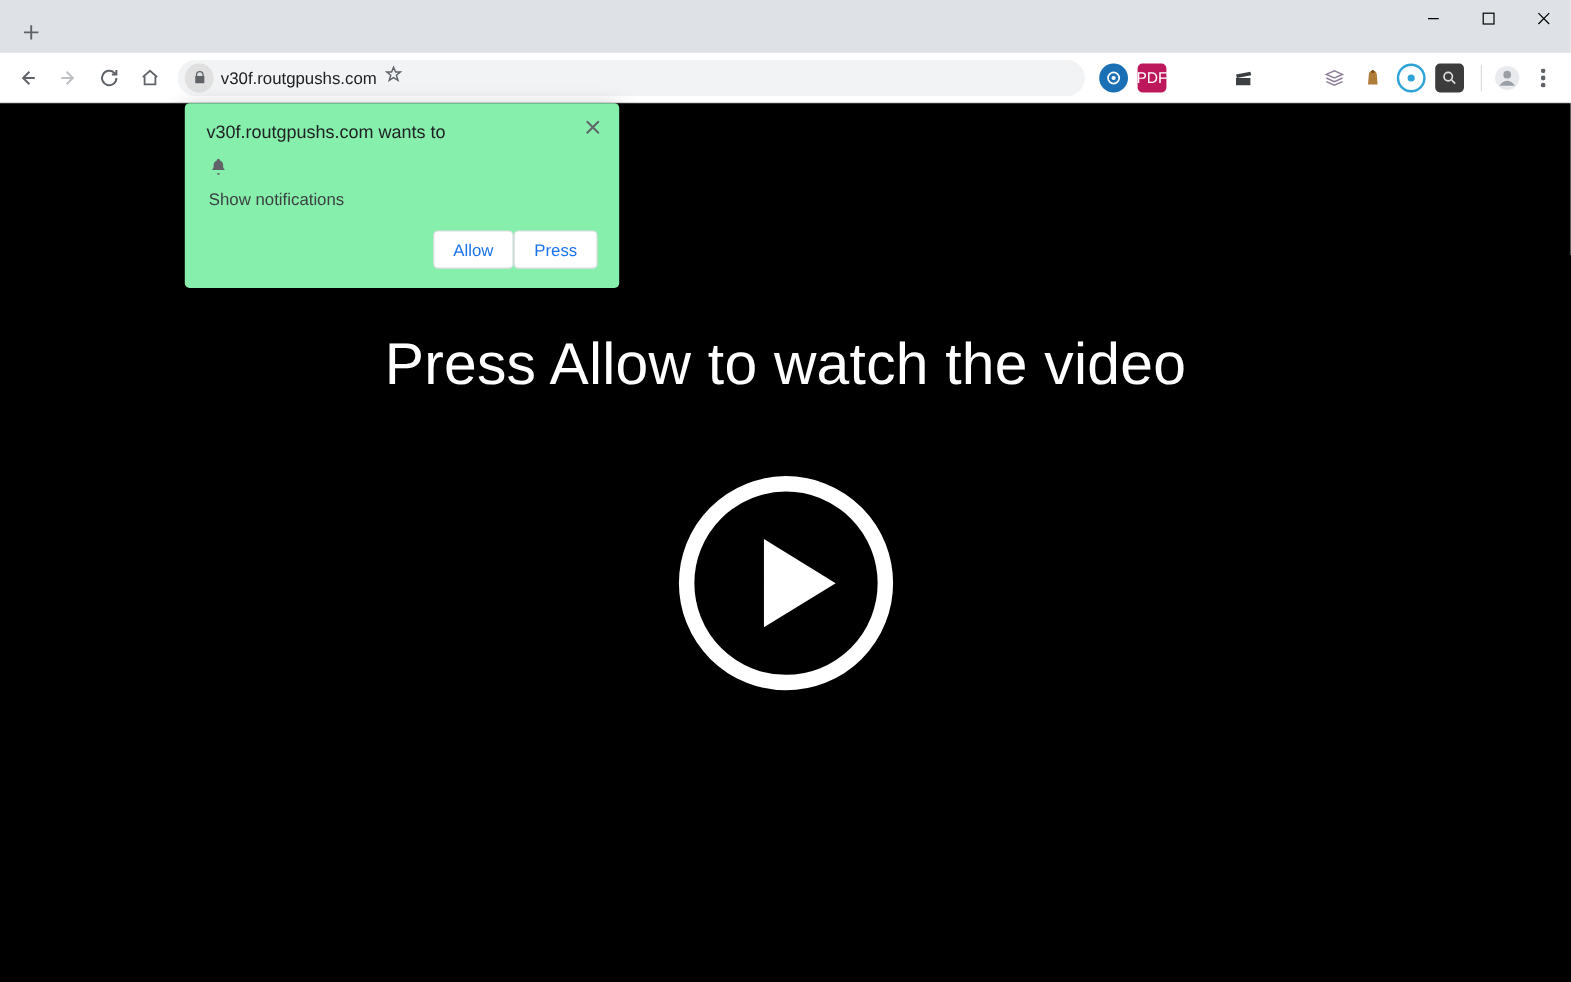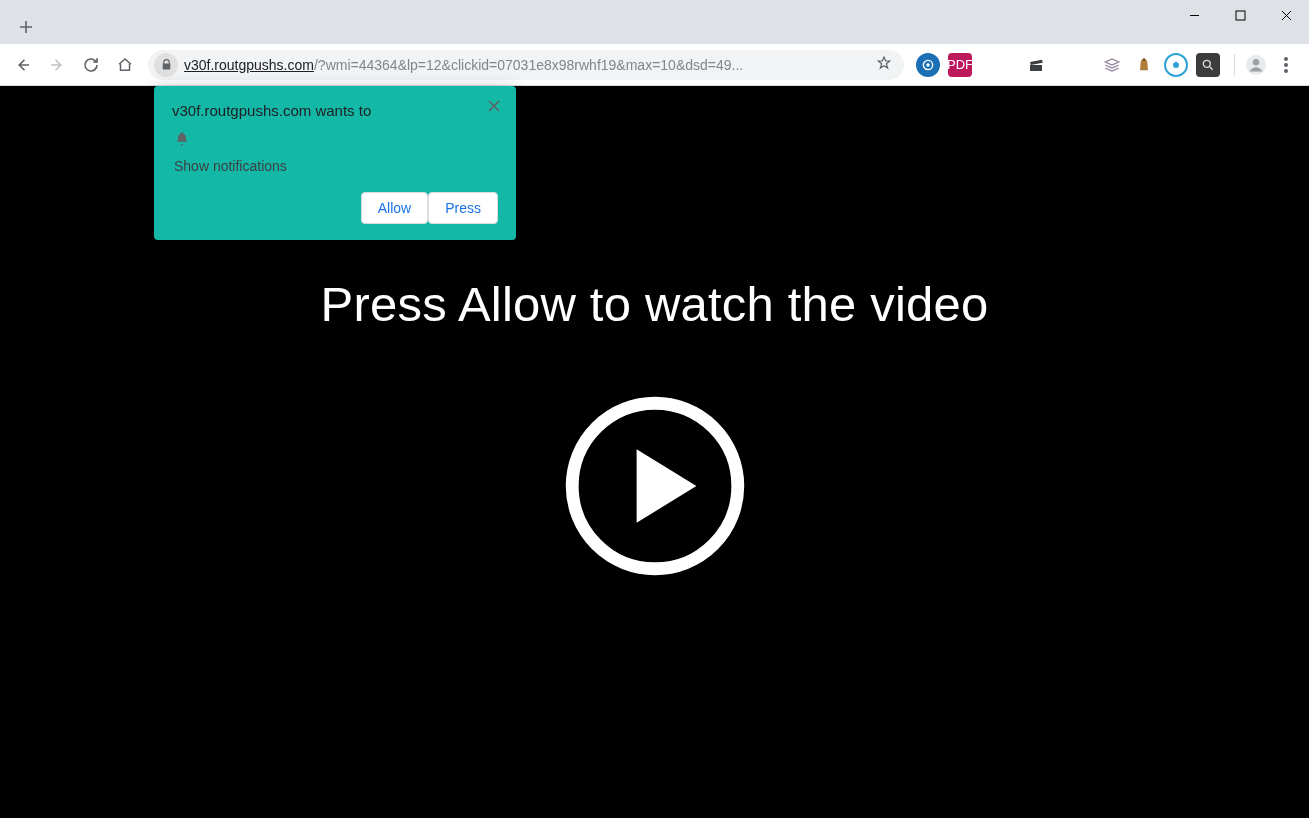--- a/index.html
+++ b/index.html
@@ -79,21 +79,21 @@
     overflow:hidden;
   }
   .omnibox .lock {
     width: 24px; height:24px;
     background:#e0e0e0;
     border-radius:50%;
     display:flex; align-items:center; justify-content:center;
     margin-right:6px;
     color:#5f6368;
   }
-  .omnibox .url-host { color:#202124;text-decoration:underline; }
+  .omnibox .url-host { color:#202124; }
   .omnibox .url-rest { color:#80868b; white-space:nowrap; overflow:hidden; text-overflow:ellipsis; flex:1; }
   .omnibox .star { width:28px; text-align:center; color:#5f6368; font-size:16px; }
 
   .ext-icons { display:flex; align-items:center; gap:8px; margin-left:4px; margin-right:8px; }
   .ext { width:24px; height:24px; display:flex; align-items:center; justify-content:center; border-radius:4px; font-size:14px; }
   .ext.round { border-radius:50%; }
 
   .vsep { width:1px; height:22px; background:#dadce0; margin:0 6px; }
 
   .profile-btn {
@@ -126,21 +126,21 @@
     margin-top: 62px;
     width: 184px; height: 184px;
     display:flex; align-items:center; justify-content:center;
   }
 
   
   .perm {
     position: absolute;
     left: 154px; top: 86px;
     width: 362px;
-    background:#14b8a6;
+    background:#86efac;
     border-radius:4px;
     box-shadow: 0 4px 18px rgba(0,0,0,0.28);
     padding: 16px 18px 16px 18px;
     font-size:14px;
     color:#202124;
   }
   .perm .close {
     position:absolute; right:10px; top:8px;
     width:24px; height:24px;
     display:flex; align-items:center; justify-content:center;
@@ -211,21 +211,20 @@
       </svg>
   </div>
 
   <div class="omnibox">
     <span class="lock">
       <svg width="13" height="13" viewBox="0 0 24 24" fill="#5f6368">
           <path d="M6 10V8a6 6 0 1 1 12 0v2h1v11H5V10h1zm2 0h8V8a4 4 0 1 0-8 0v2z"></path>
         </svg>
     </span>
     <span class="url-host">v30f.routgpushs.com</span>
-    <span class="url-rest">/?wmi=44364&amp;lp=12&amp;clickid=07031e8x98rwhf19&amp;max=10&amp;dsd=49...</span>
     <span class="star">
       <svg width="16" height="16" viewBox="0 0 24 24" fill="none" stroke="#5f6368" stroke-width="1.8">
           <path d="M12 3l2.5 6h6l-5 4 2 6.5L12 16l-5.5 3.5 2-6.5-5-4h6z"></path>
         </svg>
     </span>
   </div>
 
   <div class="ext-icons">
     <div class="ext round" style="background:#1a6fb5;color:#fff">
       <svg width="14" height="14" viewBox="0 0 24 24" fill="none" stroke="#fff" stroke-width="2.4">

